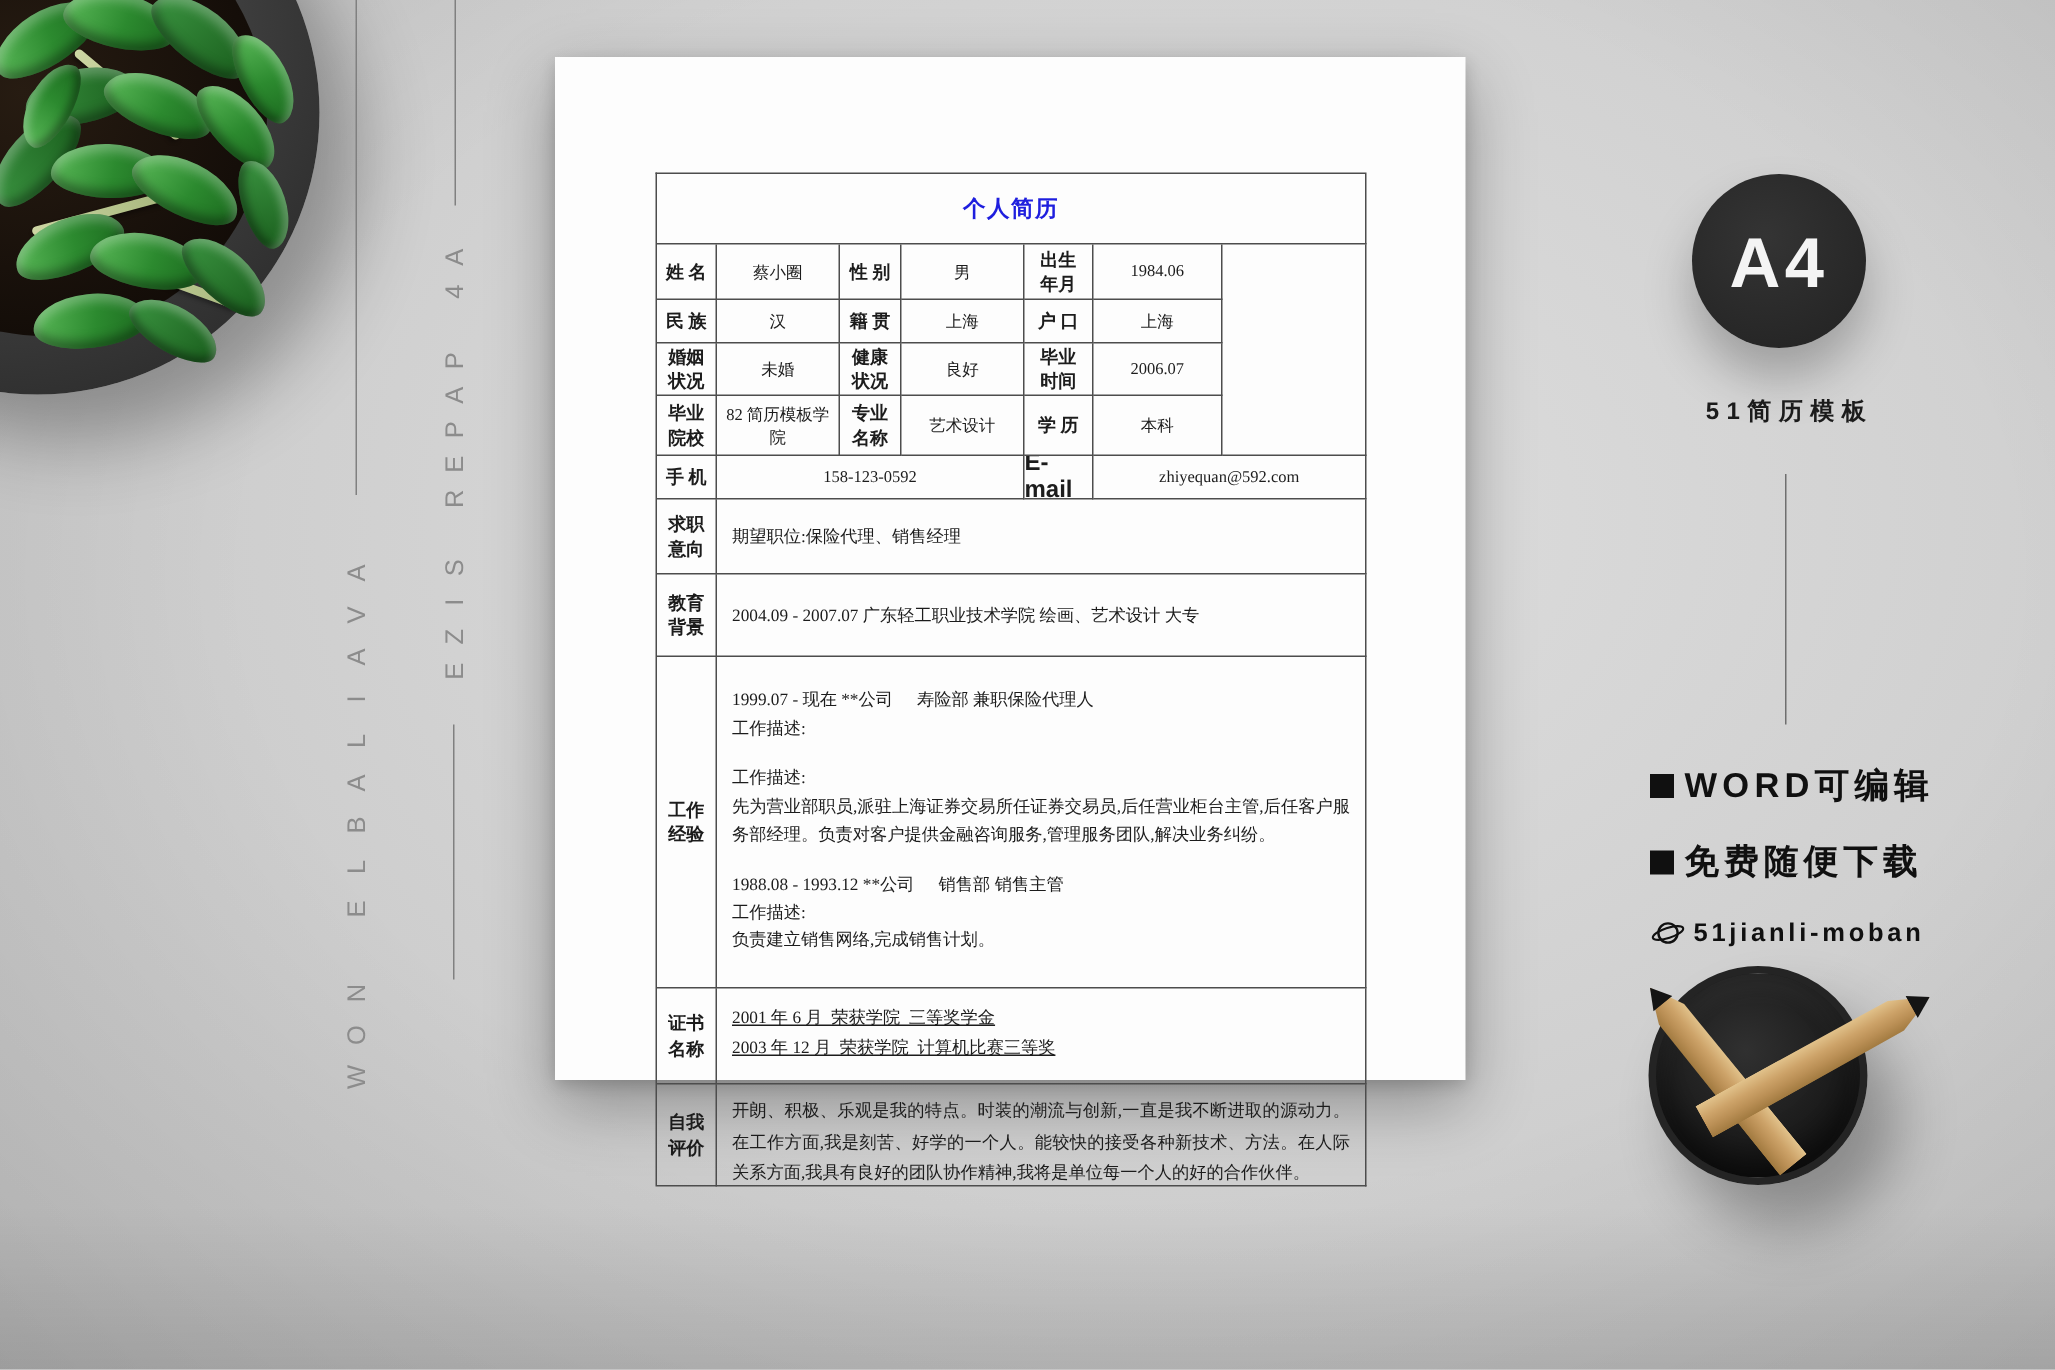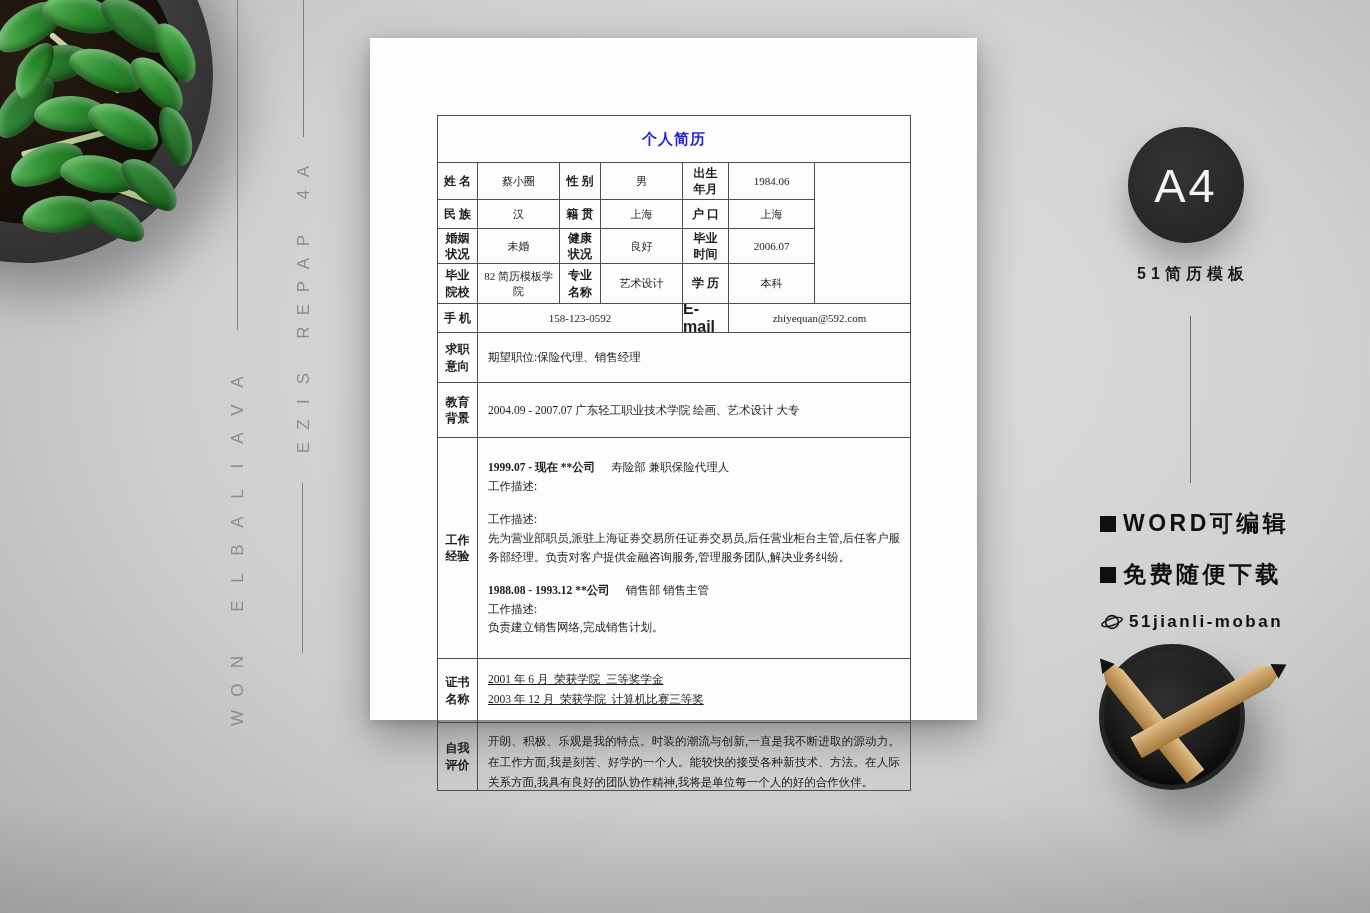--- a/index.html
+++ b/index.html
@@ -48,32 +48,32 @@
   .val{font-size:11px;white-space:pre-wrap;text-align:center;}
   .photo-cell{grid-column:7;grid-row:2/6;}
   .span3{grid-column:2/5;}
   .span2end{grid-column:6/8;}
   .email-lbl{font-family:"Liberation Sans","DejaVu Sans",sans-serif;font-weight:bold;font-size:16px;}
   .content{grid-column:2/8;justify-content:flex-start;align-items:center;
     font-size:11.5px;padding:0 10px;white-space:pre-wrap;}
   .content.top{align-items:flex-start;padding-top:10px;line-height:1.75;text-decoration:underline;}
   .work-cell{grid-column:2/8;display:block;font-size:11.5px;padding:20px 10px 0 10px;line-height:1.62;}
   .job{margin-bottom:15px;}
-  .job .hl{font-weight:bold;}
+  .job .hl{font-weight:normal;}
   .job .hr{margin-left:16px;}
   .job .desc{text-align:justify;}
   .selfeval{line-height:1.8;text-align:justify;padding-top:8px;align-items:flex-start;}
 
   
-  .badge{position:absolute;left:1128px;top:127px;width:116px;height:116px;border-radius:50%;
+  .badge{position:absolute;left:1128px;top:116px;width:116px;height:116px;border-radius:50%;
     background:radial-gradient(circle at 42% 36%, #343434, #262626 75%);
     box-shadow:0 20px 32px rgba(0,0,0,0.25);
     display:flex;align-items:center;justify-content:center;
     color:#f4f4f4;font-family:"Liberation Sans","DejaVu Sans",sans-serif;
-    font-size:47px;letter-spacing:3px;font-weight:400;}
+    font-size:47px;letter-spacing:3px;font-weight:700;}
   .caption{position:absolute;left:1098px;top:264px;width:190px;text-align:center;
     font-family:"Liberation Sans","DejaVu Sans",sans-serif;font-size:16px;font-weight:600;
     letter-spacing:5px;color:#1b1b1b;}
   .features{position:absolute;left:1100px;top:508px;
     font-family:"Liberation Sans","DejaVu Sans",sans-serif;}
   .feat{display:flex;align-items:center;margin-bottom:20px;
     font-size:23px;font-weight:bold;letter-spacing:3.5px;color:#101010;}
   .sq{width:16px;height:16px;background:#101010;margin-right:7px;flex:0 0 auto;}
   .brand{display:flex;align-items:center;font-size:17px;font-weight:600;letter-spacing:2.5px;color:#101010;}
   .brand svg{margin-right:5px;}

